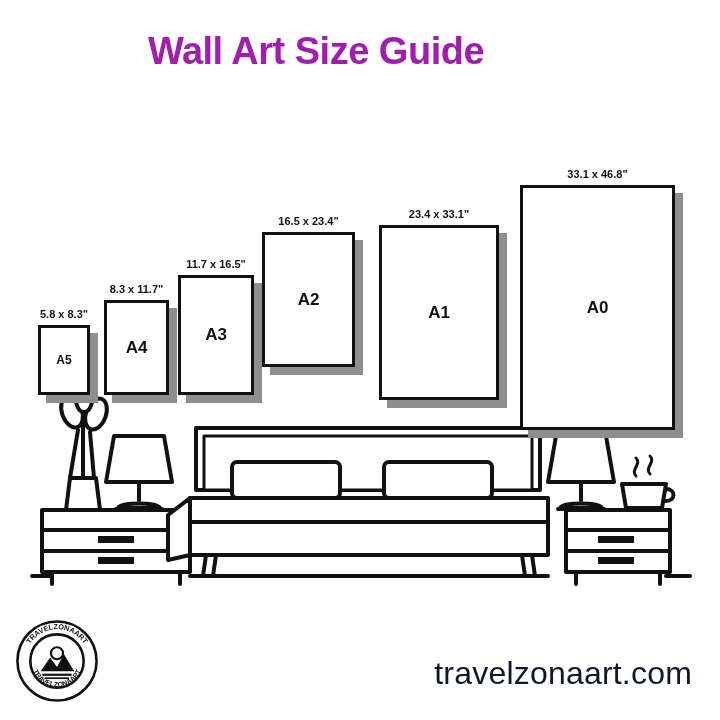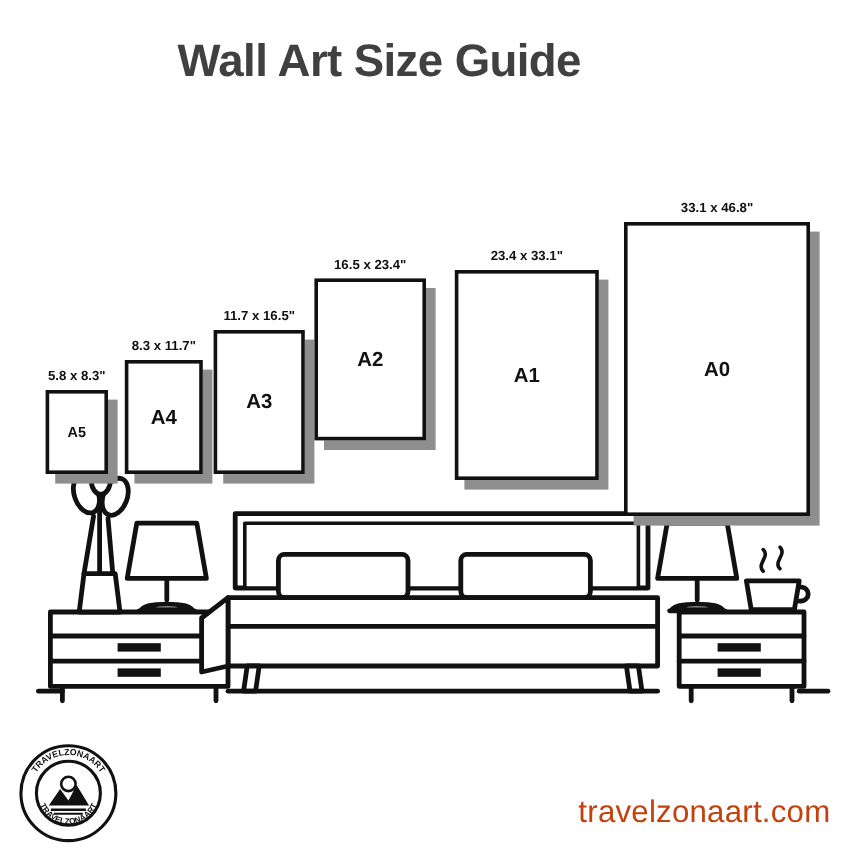--- a/index.html
+++ b/index.html
@@ -17,21 +17,21 @@
   
   .title {
     position: absolute;
     top: 30px;
     left: 0;
     width: 632px;
     text-align: center;
     font-size: 38px;
     font-weight: bold;
     letter-spacing: -0.5px;
-    color: #404040;
+    color: #a21caf;
   }
 
   
   #size-guide {
     position: absolute;
     left: 0;
     top: 105px;
     width: 720px;
     height: 290px;
   }
@@ -87,22 +87,22 @@
     top: 370px;
     width: 720px;
     height: 230px;
   }
 
   
   .site-url {
     position: absolute;
     right: 28px;
     bottom: 28px;
-    font-size: 26px;
-    color: #c2410c;
+    font-size: 32px;
+    color: #0f172a;
     letter-spacing: 0.2px;
     margin-top: 12px;
   }
   #logo {
     position: absolute;
     left: 14px;
     bottom: 16px;
     width: 86px;
     height: 86px;
   }

